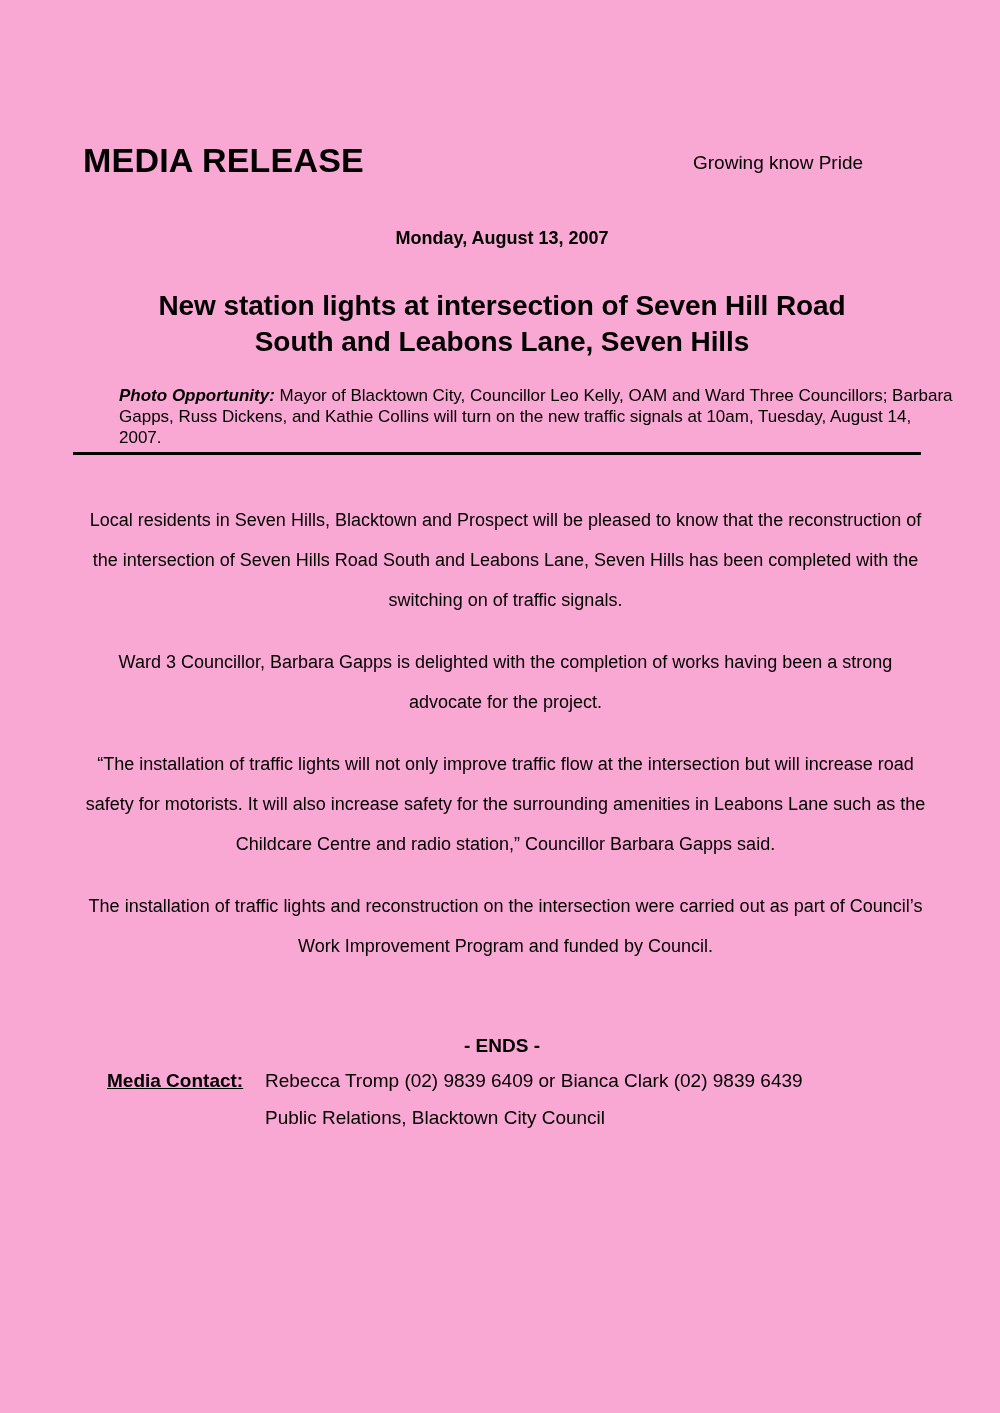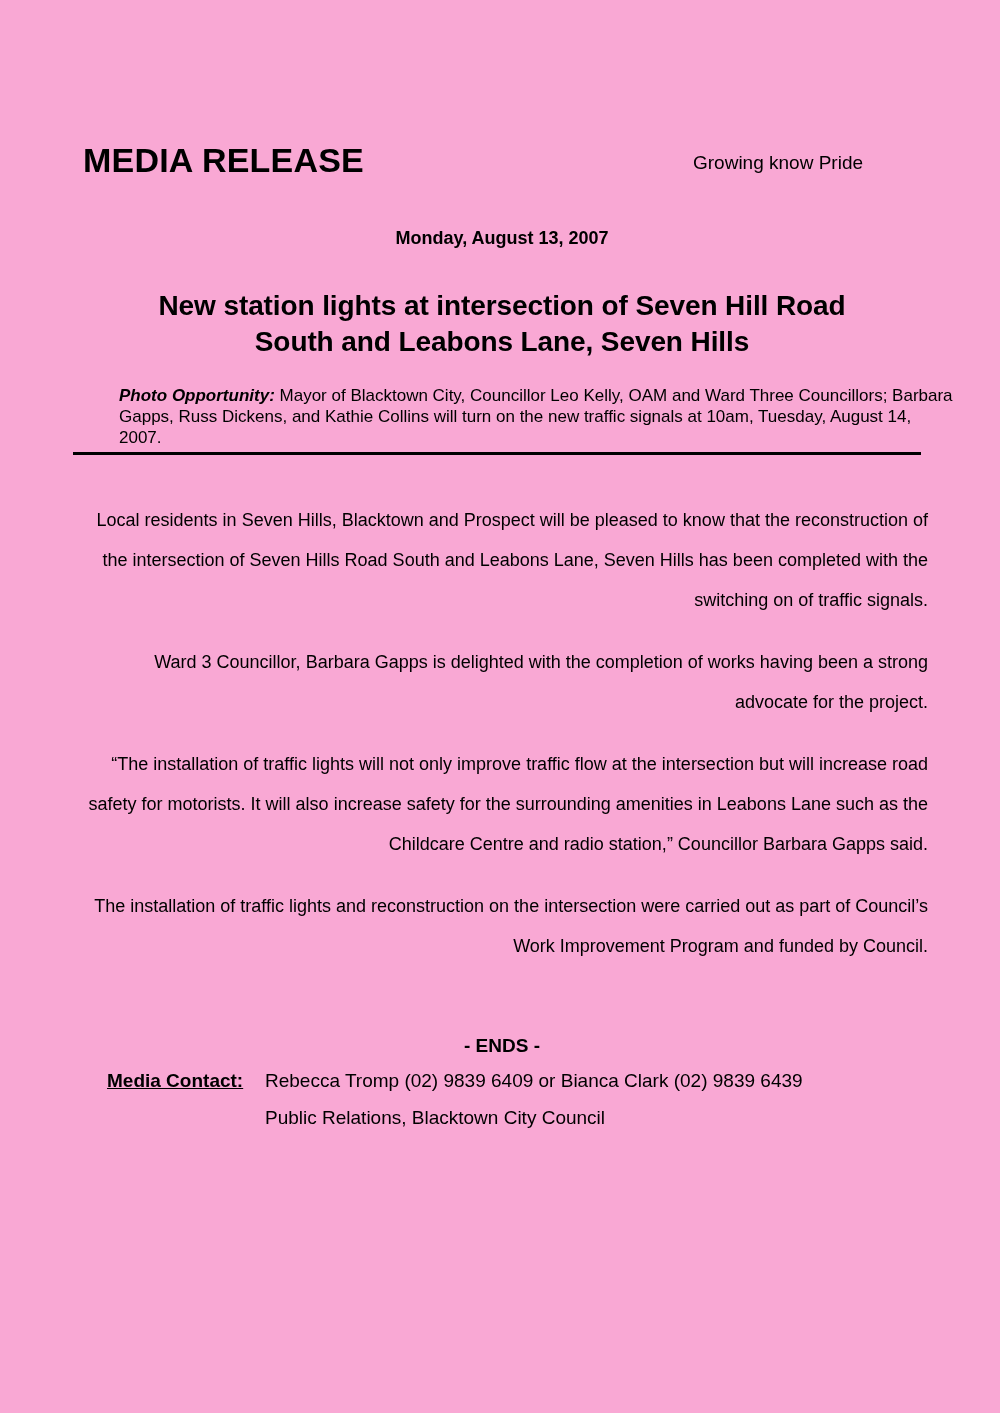--- a/index.html
+++ b/index.html
@@ -107,21 +107,21 @@
   .body-block {
     position: absolute;
     left: 0;
     top: 500px;
     width: 845px;
   }
   .para {
     font-size: 18px;
     line-height: 40px;
     margin: 0 0 22px 0;
-    text-align: right;
+    text-align: center;
   }
 
   
   .ends {
     position: absolute;
     left: 0;
     top: 1033px;
     width: 838px;
     text-align: center;
     font-size: 19px;

